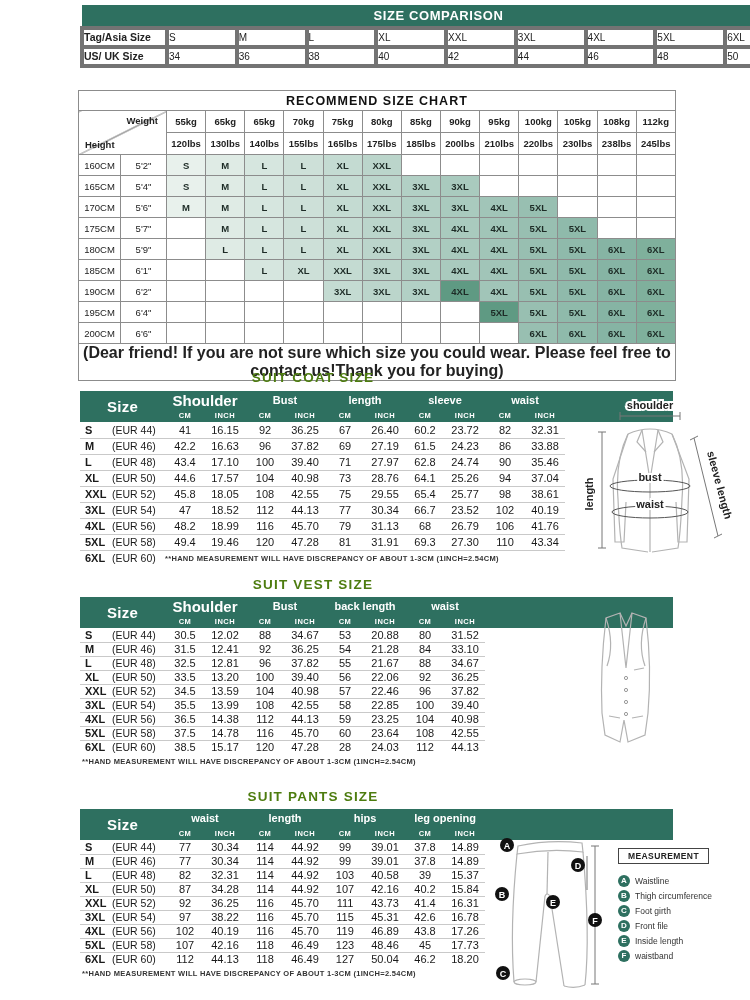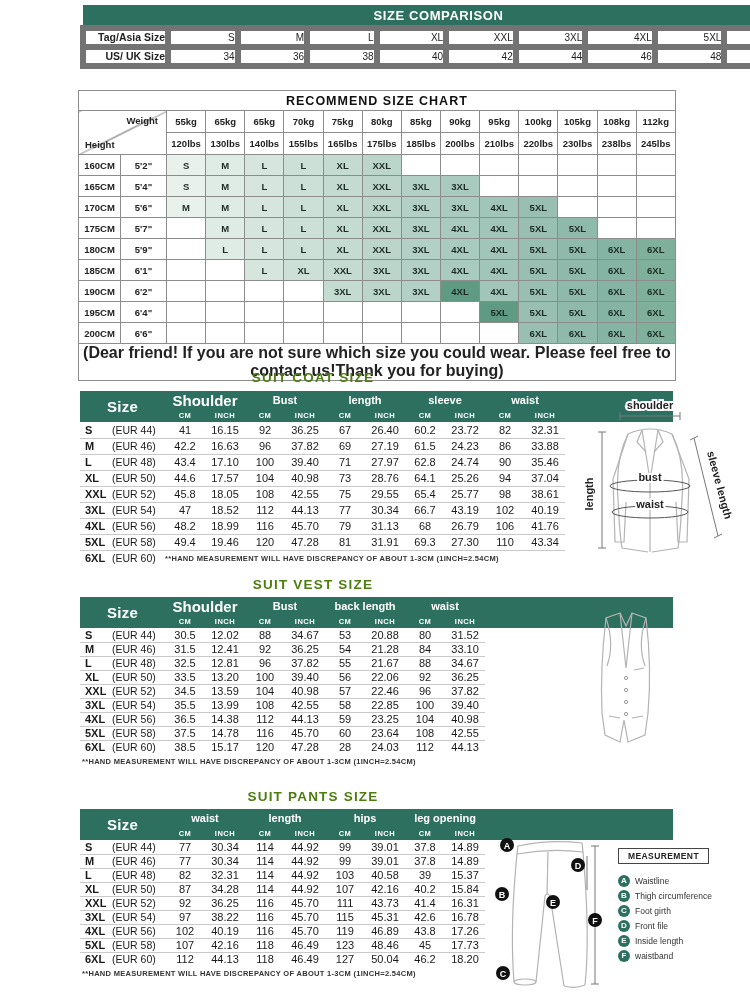--- a/index.html
+++ b/index.html
@@ -3,33 +3,33 @@
 <meta charset="utf-8">
 <style>
   * { box-sizing: border-box; margin: 0; padding: 0; }
   html,body { background:#fff; }
   body { width:750px; height:1000px; font-family:"Liberation Sans", sans-serif; color:#222; }
   .page { position:relative; width:750px; height:1000px; background:#fff; overflow:hidden; }
 
   
   .cmp { position:absolute; left:80px; top:5px; width:717px; border-collapse:collapse; table-layout:fixed; }
   .cmp .title-bar { background:#2e7060; color:#fff; font-size:13px; font-weight:bold; letter-spacing:.6px; height:22px; text-align:center; border:1px solid #2e7060; }
-  .cmp td { border:6px solid #737373; height:19px; text-align:right; font-size:10px; color:#222; }
+  .cmp td { border:4px solid #737373; height:19px; text-align:left; font-size:10px; color:#222; }
   .cmp td.rowlabel { font-weight:bold; font-size:10.5px; }
 
   
   .reco { position:absolute; left:78px; top:90px; width:597px; border-collapse:collapse; table-layout:fixed; }
   .reco th, .reco td { border:1px solid #8c8c8c; text-align:center; }
   .reco .reco-title { background:#fff; color:#111; font-size:12.5px; font-weight:bold; letter-spacing:1px; height:20px; }
   .reco th.w { font-size:9.5px; font-weight:600; height:22px; background:#fff; color:#222; }
   .reco td.corner { position:relative; background:
       linear-gradient(to bottom right, transparent calc(50% - 0.6px), #8c8c8c calc(50% - 0.6px), #8c8c8c calc(50% + 0.6px), transparent calc(50% + 0.6px)); margin-left: 17px; }
   .reco .corner .wlab { position:absolute; top:4px; right:8px; font-size:9.5px; font-weight:600; }
   .reco .corner .hlab { position:absolute; bottom:4px; left:6px; font-size:9.5px; font-weight:600; }
-  .reco td.hcol { font-size:9.5px; font-weight:700; height:15px; }
+  .reco td.hcol { font-size:9.5px; font-weight:400; height:15px; }
   .reco td.mx { font-size:9.5px; font-weight:600; height:21px; color:#1d2b26; }
   .reco td.note-row { font-size:16px; font-weight:700; height:19px; color:#222; }
 
   
   .sec-title { position:absolute; left:88px; width:450px; text-align:center; font-size:13.5px; font-weight:bold; letter-spacing:1.2px; color:#4d7c0f; }
   .size-table { position:absolute; left:80px; width:593px; border-collapse:collapse; table-layout:fixed; }
   .size-table thead th { background:#2e7060; color:#fff; }
   .size-table th.h-size { font-size:15px; font-weight:bold; letter-spacing:.3px; }
   .size-table th.h-group { font-size:11px; font-weight:bold; height:18px; }
   .size-table th.h-group.big { font-size:15px; }
@@ -418,21 +418,21 @@
         </tr>
         <tr>
           <td class="sz-cell"><span class="sz">3XL</span><span class="eur">(EUR 54)</span></td>
           <td class="num">47</td>
           <td class="num">18.52</td>
           <td class="num">112</td>
           <td class="num">44.13</td>
           <td class="num">77</td>
           <td class="num">30.34</td>
           <td class="num">66.7</td>
-          <td class="num">43.19</td>
+          <td class="num">23.52</td>
           <td class="num">102</td>
           <td class="num">40.19</td>
           <td class="fill-cell"></td>
         </tr>
         <tr>
           <td class="sz-cell"><span class="sz">4XL</span><span class="eur">(EUR 56)</span></td>
           <td class="num">48.2</td>
           <td class="num">18.99</td>
           <td class="num">116</td>
           <td class="num">45.70</td>

